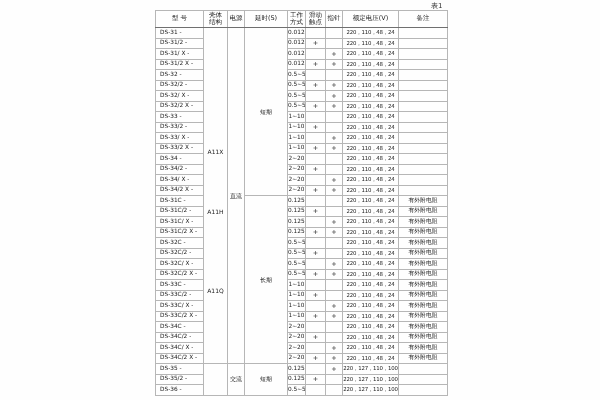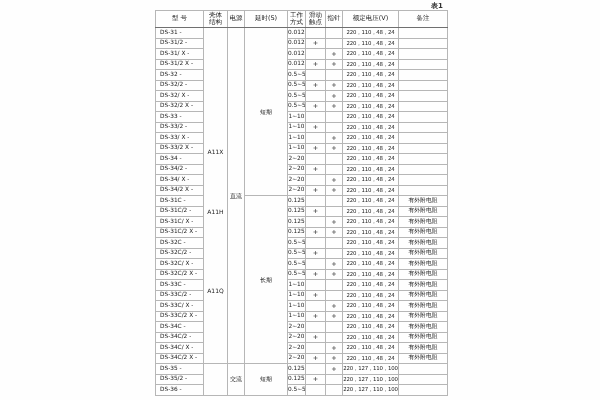--- a/index.html
+++ b/index.html
@@ -3,21 +3,21 @@
 <meta charset="utf-8">
 <style>
   html,body{margin:0;padding:0;}
   body{
     width:600px;height:400px;background:#ffffff;
     font-family:"DejaVu Sans","Liberation Sans",sans-serif;
     color:#2b2b2b;position:relative;overflow:hidden;
   }
   .sheet{position:absolute;inset:0;background:#fefefe;}
   .tbl-caption{
-    position:absolute;left:431px;top:1px;font-size:7px;color:#333;font-weight:bold;
+    position:absolute;left:431px;top:1px;font-size:7px;color:#333;
   }
   table.spec{
     position:absolute;left:155px;top:10px;width:292px;
     border-collapse:collapse;table-layout:fixed;
     border:1px solid #6f6f6f;
   }
   .spec th,.spec td{
     border:1px solid #b6b6b6;
     padding:0;margin:0;font-weight:normal;
     overflow:hidden;white-space:nowrap;

